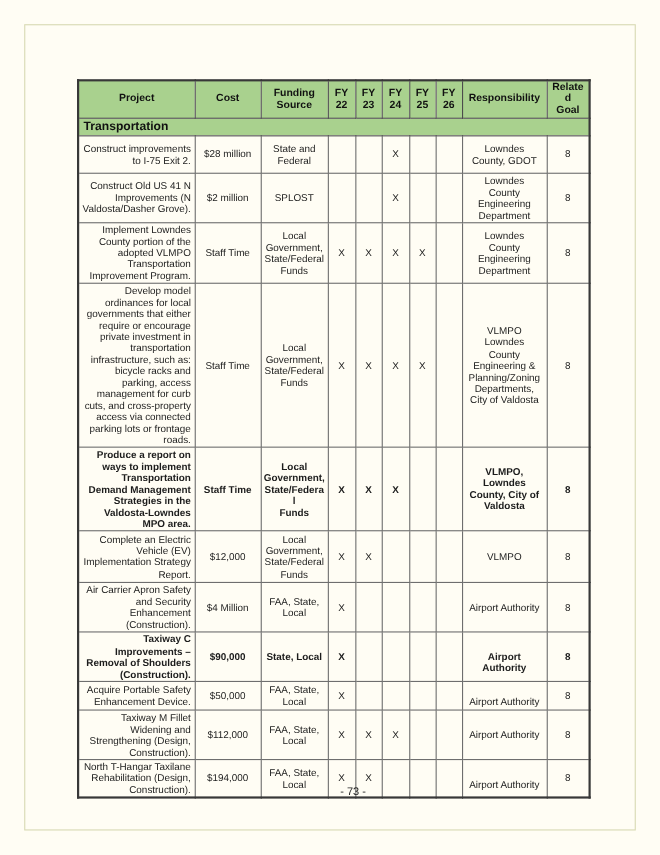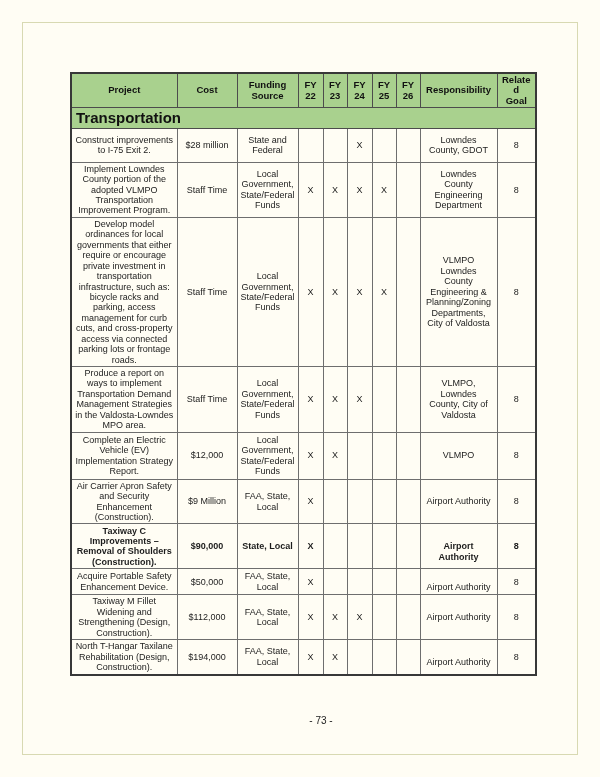--- a/index.html
+++ b/index.html
@@ -47,28 +47,28 @@
     background: var(--header_green, #a9d18e);
     font-weight: bold;
     font-size: 9.5px;
     line-height: 1.1;
     border-color: #4c4c4c;
     color: #111;
   }
   table.projects td.section {
     background: var(--header_green, #a9d18e);
     font-weight: bold;
-    font-size: 15px;
+    font-size: 11px;
     text-align: left;
     padding-left: 4px;
     border-color: #4c4c4c;
     color: #111;
   }
   table.projects td.project {
-    text-align: center;
+    text-align: right;
     padding-left: 3px;
     padding-right: 3px;
   }
   .page-number {
     position: absolute;
     top: 715px; left: 0;
     width: 100%;
     text-align: center;
     font-size: 10px;
     color: #222;
@@ -127,20 +127,35 @@
 Federal</td>
             <td class="fy"></td>
             <td class="fy"></td>
             <td class="fy">X</td>
             <td class="fy"></td>
             <td class="fy"></td>
             <td>Lowndes
 County, GDOT</td>
             <td>8</td>
           </tr>
+          <tr style="height: 45px;">
+            <td class="project">Construct Old US 41 N Improvements (N Valdosta/Dasher Grove).</td>
+            <td>$2 million</td>
+            <td>SPLOST</td>
+            <td class="fy"></td>
+            <td class="fy"></td>
+            <td class="fy">X</td>
+            <td class="fy"></td>
+            <td class="fy"></td>
+            <td>Lowndes
+County
+Engineering
+Department</td>
+            <td>8</td>
+          </tr>
           <tr style="height: 53px;">
             <td class="project">Implement Lowndes County portion of the adopted VLMPO Transportation Improvement Program.</td>
             <td>Staff Time</td>
             <td>Local
 Government,
 State/Federal
 Funds</td>
             <td class="fy">X</td>
             <td class="fy">X</td>
             <td class="fy">X</td>
@@ -166,21 +181,21 @@
             <td class="fy"></td>
             <td>VLMPO
 Lowndes
 County
 Engineering &amp;
 Planning/Zoning
 Departments,
 City of Valdosta</td>
             <td>8</td>
           </tr>
-          <tr style="height: 63px;">
+          <tr style="height: 63px; font-weight: bold;">
             <td class="project">Produce a report on ways to implement Transportation Demand Management Strategies in the Valdosta-Lowndes MPO area.</td>
             <td>Staff Time</td>
             <td>Local
 Government,
 State/Federal
 Funds</td>
             <td class="fy">X</td>
             <td class="fy">X</td>
             <td class="fy">X</td>
             <td class="fy"></td>
@@ -201,21 +216,21 @@
             <td class="fy">X</td>
             <td class="fy">X</td>
             <td class="fy"></td>
             <td class="fy"></td>
             <td class="fy"></td>
             <td>VLMPO</td>
             <td>8</td>
           </tr>
           <tr style="height: 40px;">
             <td class="project">Air Carrier Apron Safety and Security Enhancement (Construction).</td>
-            <td>$9 Million</td>
+            <td>$4 Million</td>
             <td>FAA, State,
 Local</td>
             <td class="fy">X</td>
             <td class="fy"></td>
             <td class="fy"></td>
             <td class="fy"></td>
             <td class="fy"></td>
             <td>Airport Authority</td>
             <td>8</td>
           </tr>

